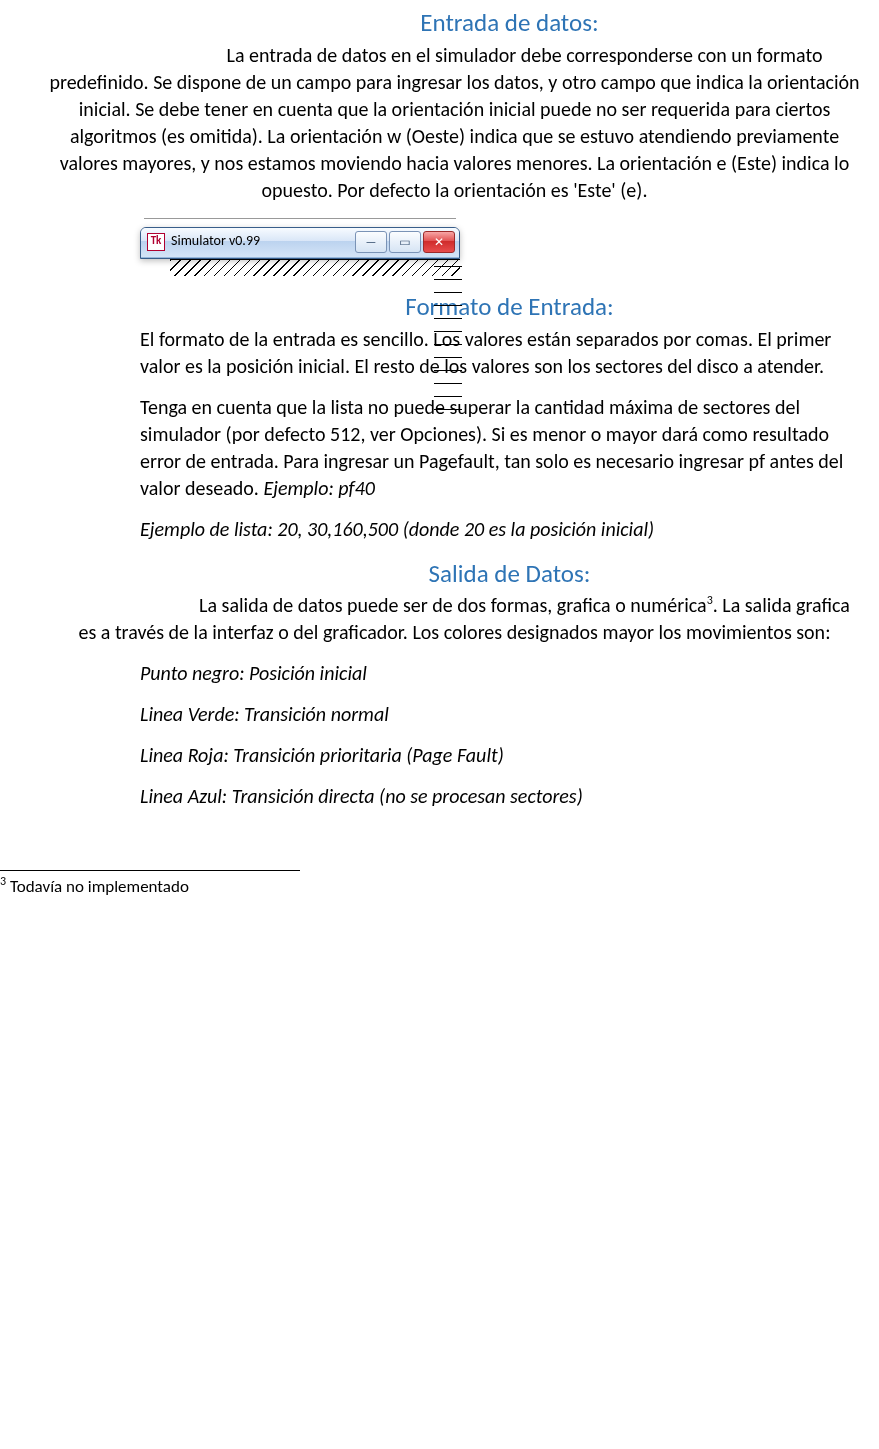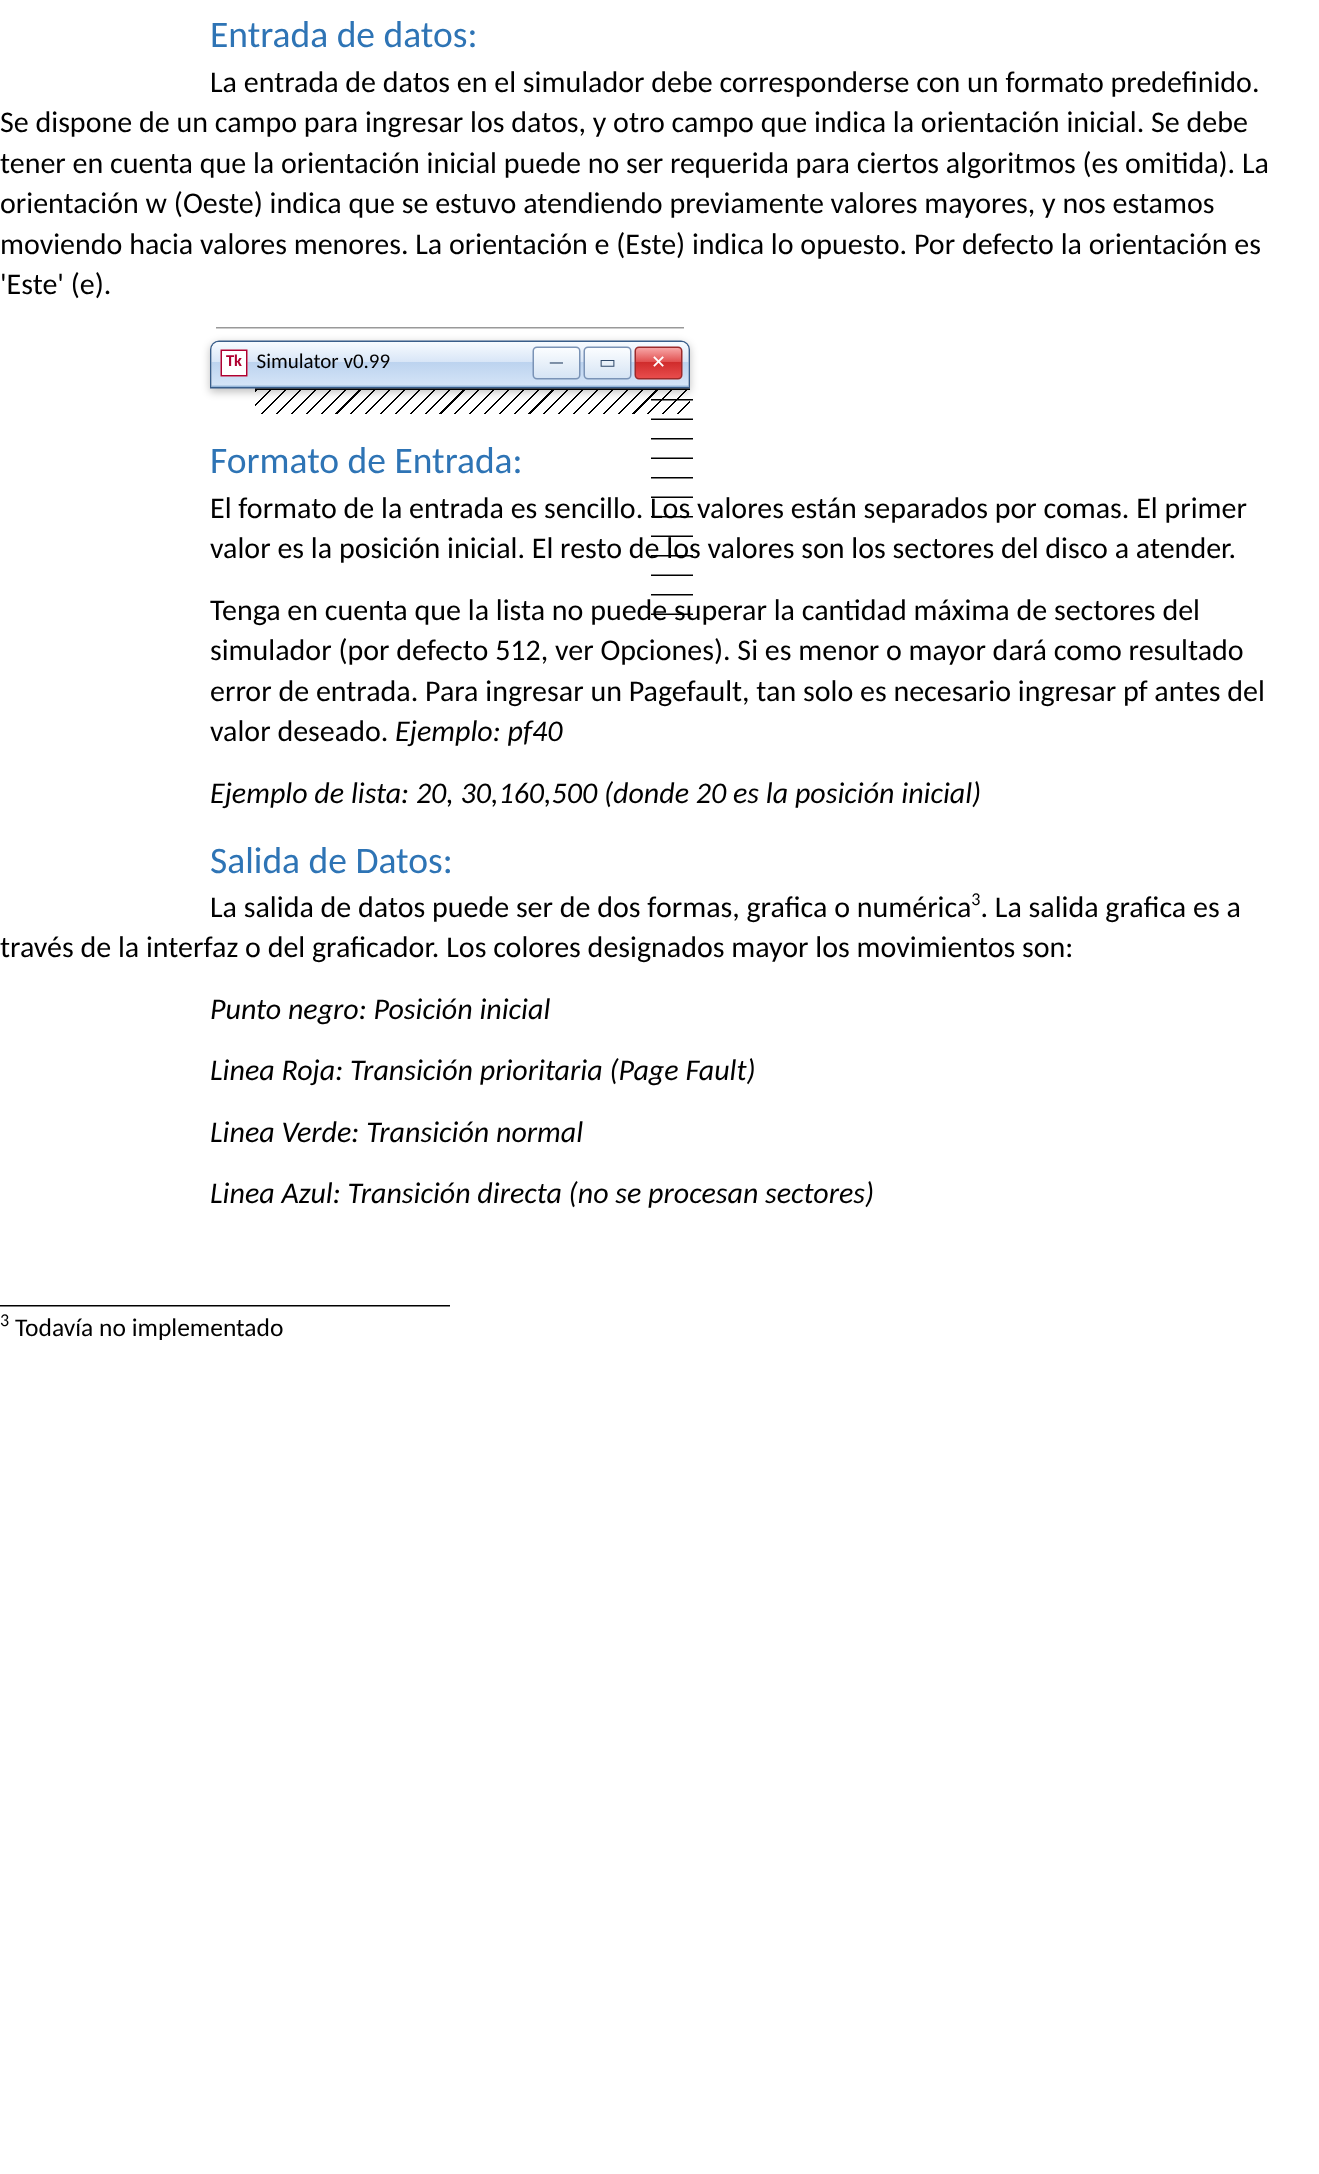--- a/index.html
+++ b/index.html
@@ -12,24 +12,26 @@
     line-height: 1.35;
   }
   .page {
     padding: 0 0 20px 0;
   }
   .heading {
     color: #2e74b5;
     font-size: 25px;
     font-weight: 400;
     margin: 6px 0 2px 140px;
+    text-align: center;
   }
   .para-wide {
     margin: 0 18px 14px 0;
-    text-align: left;
+    text-align: center;
+    padding-left: 48px;
   }
   .para-ind {
     margin: 0 18px 14px 140px;
     text-align: left;
   }
   .first-indent {
     text-indent: 140px;
   }
   .italic {
     font-style: italic;
@@ -218,22 +220,22 @@
   <p class="para-ind">
     <span>Tenga en cuenta que la lista no puede superar la cantidad máxima de sectores del simulador (por defecto 512, ver Opciones). Si es menor o mayor dará como resultado error de entrada. Para ingresar un Pagefault, tan solo es necesario ingresar pf antes del valor deseado. </span><span class="italic">Ejemplo: pf40</span>
   </p>
   <p class="para-ind italic">Ejemplo de lista: 20, 30,160,500 (donde 20 es la posición inicial)</p>
 
   <div class="heading">Salida de Datos:</div>
   <p class="para-wide first-indent">
     <span>La salida de datos puede ser de dos formas, grafica o numérica</span><sup>3</sup><span>. La salida grafica es a través de la interfaz o del graficador. Los colores designados mayor los movimientos son:</span>
   </p>
   <p class="para-ind italic">Punto negro: Posición inicial</p>
+  <p class="para-ind italic">Linea Verde: Transición normal</p>
   <p class="para-ind italic">Linea Roja: Transición prioritaria (Page Fault)</p>
-  <p class="para-ind italic">Linea Verde: Transición normal</p>
   <p class="para-ind italic">Linea Azul: Transición directa (no se procesan sectores)</p>
 
   <hr class="footnote-rule">
   <p class="footnote">
     <sup>3</sup><span> Todavía no implementado</span>
   </p>
 
 </div>
 
 </body></html>

